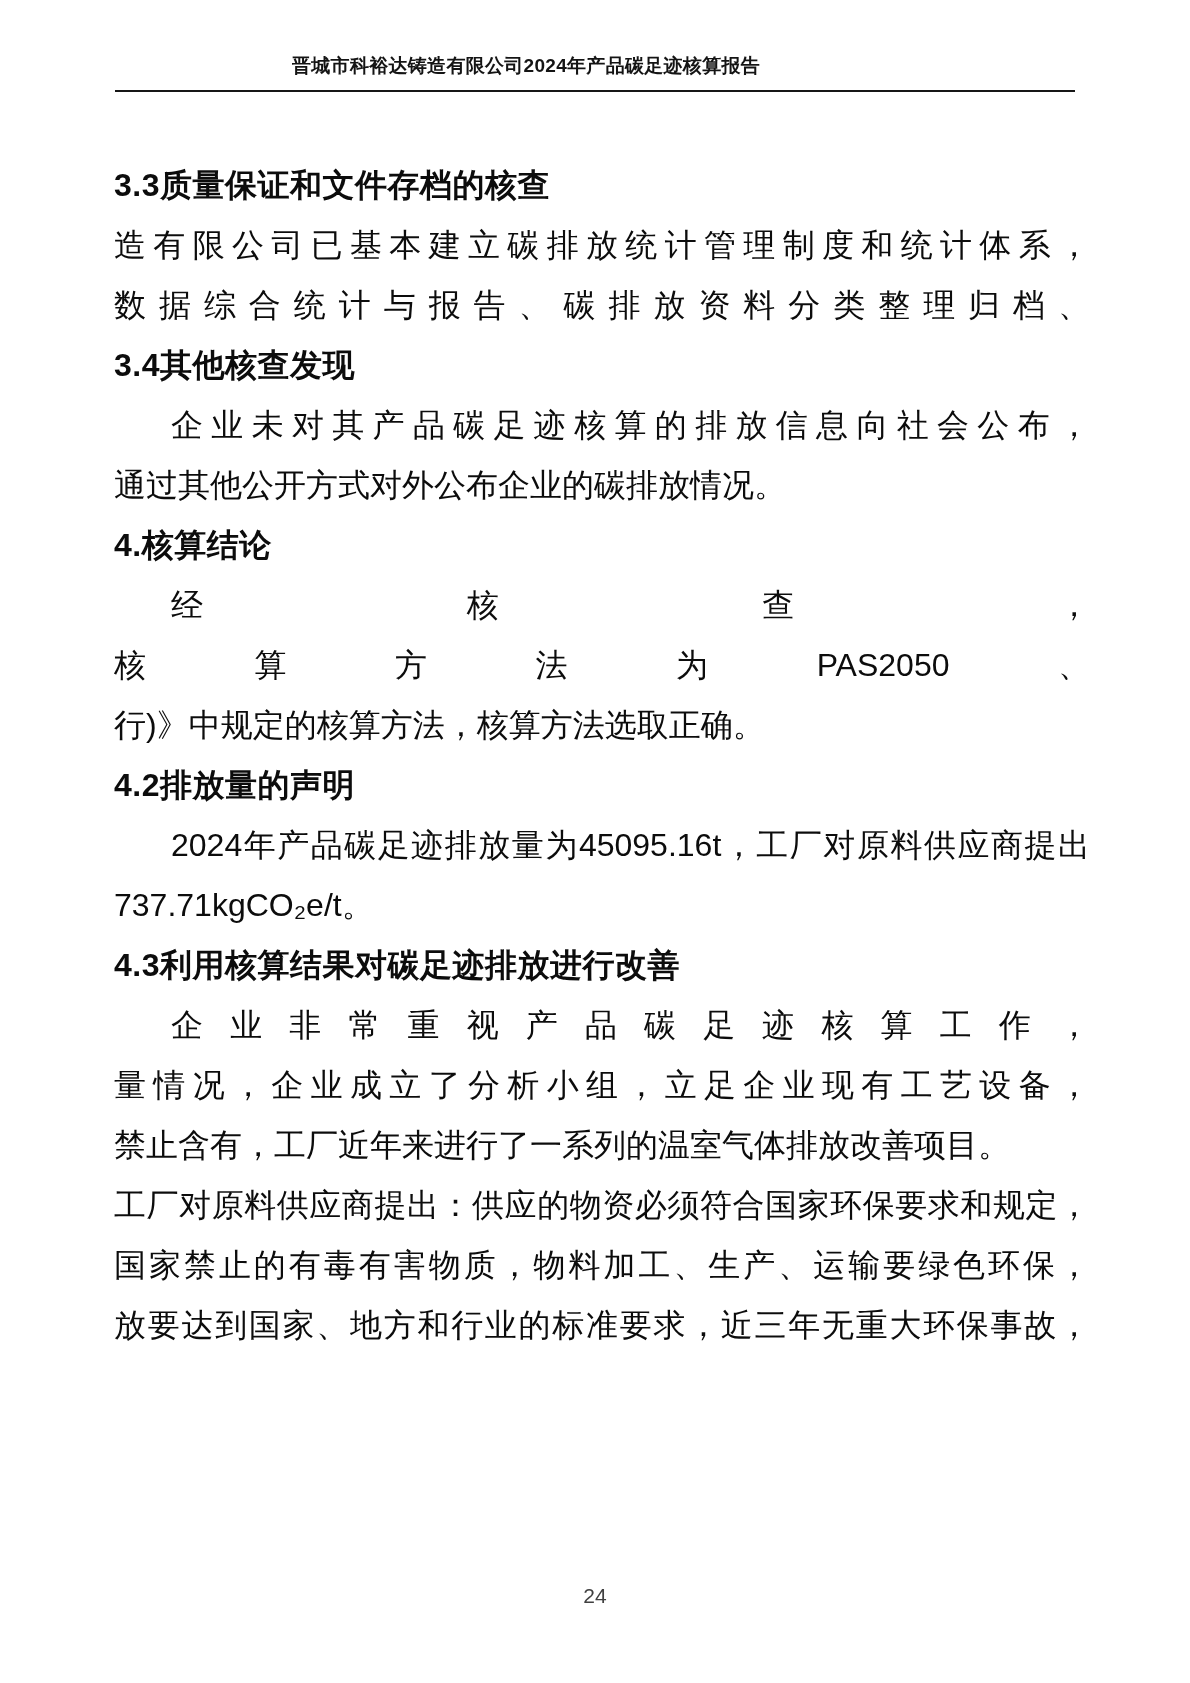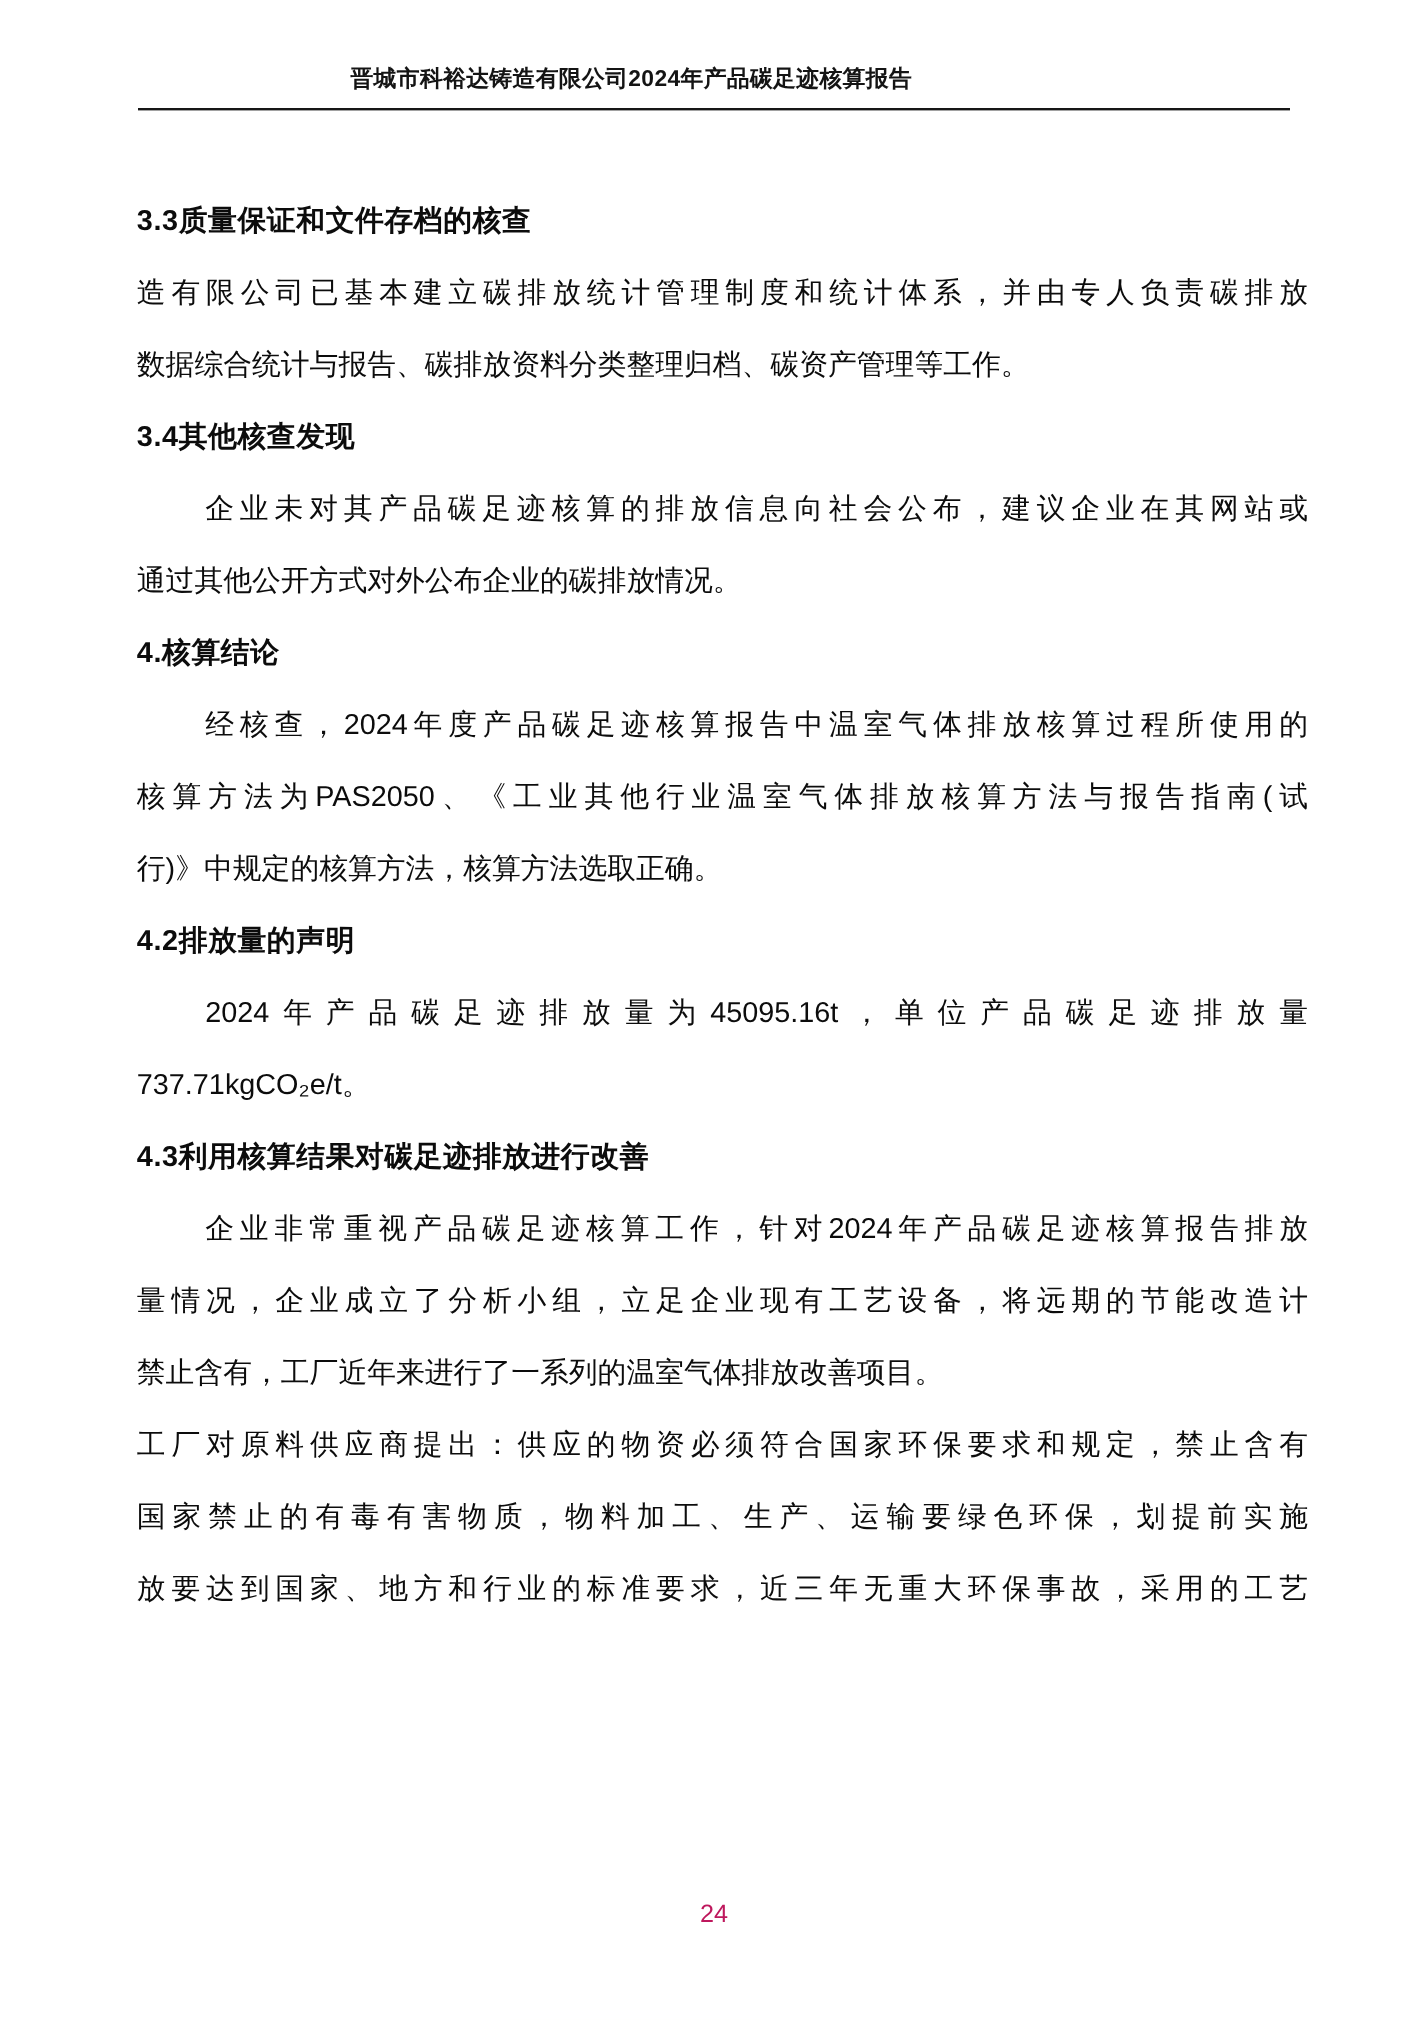--- a/index.html
+++ b/index.html
@@ -39,21 +39,21 @@
   
   .content {
     position: absolute;
     left: 114px;
     top: 155px;
     width: 976px;
   }
   .hline, .line {
     height: 60px;
     line-height: 60px;
-    font-size: 24px;
+    font-size: 32px;
     overflow: hidden;
   }
   .hline {
     font-weight: 700;
     text-align: left;
     letter-spacing: 0.5px;
   }
   .line {
     text-align: justify;
     text-align-last: justify;
@@ -66,21 +66,21 @@
     text-indent: 57px;
   }
   
   .page-number {
     position: absolute;
     left: 0;
     top: 1584px;
     width: 1190px;
     text-align: center;
     font-size: 21px;
-    color: #be185d;
+    color: #404040;
   }
 </style>
 </head>
 <body>
 
 <div class="sheet">
 
   <div class="doc-header-title">晋城市科裕达铸造有限公司2024年产品碳足迹核算报告</div>
   <div class="doc-header-rule"></div>
 
@@ -94,21 +94,21 @@
     <div class="line indent">企业未对其产品碳足迹核算的排放信息向社会公布，建议企业在其网站或</div>
     <div class="line last">通过其他公开方式对外公布企业的碳排放情况。</div>
 
     <div class="hline">4.核算结论</div>
 
     <div class="line indent">经核查，2024年度产品碳足迹核算报告中温室气体排放核算过程所使用的</div>
     <div class="line">核算方法为PAS2050、《工业其他行业温室气体排放核算方法与报告指南(试</div>
     <div class="line last">行)》中规定的核算方法，核算方法选取正确。</div>
 
     <div class="hline">4.2排放量的声明</div>
-    <div class="line indent">2024年产品碳足迹排放量为45095.16t，单位产品碳足迹排放量</div>
+    <div class="line indent">2024年产品碳足迹排放量为45095.16t，工厂对原料供应商提出</div>
     <div class="line last">737.71kgCO₂e/t。</div>
 
     <div class="hline">4.3利用核算结果对碳足迹排放进行改善</div>
     <div class="line indent">企业非常重视产品碳足迹核算工作，针对2024年产品碳足迹核算报告排放</div>
     <div class="line">量情况，企业成立了分析小组，立足企业现有工艺设备，将远期的节能改造计</div>
     <div class="line last">禁止含有，工厂近年来进行了一系列的温室气体排放改善项目。</div>
     <div class="line">工厂对原料供应商提出：供应的物资必须符合国家环保要求和规定，禁止含有</div>
     <div class="line">国家禁止的有毒有害物质，物料加工、生产、运输要绿色环保，划提前实施</div>
     <div class="line">放要达到国家、地方和行业的标准要求，近三年无重大环保事故，采用的工艺</div>
 

